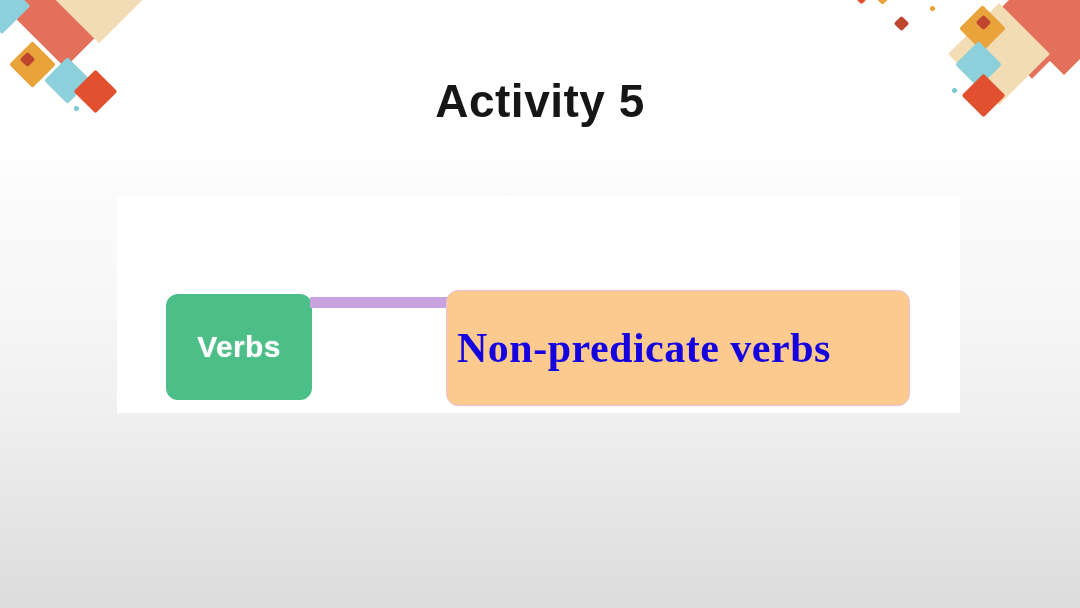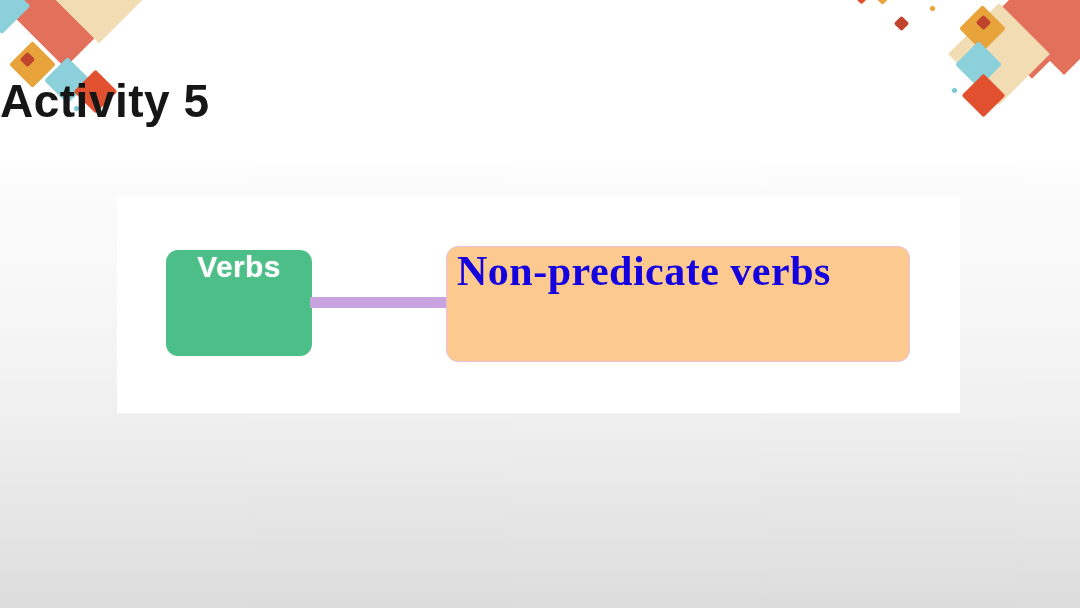--- a/index.html
+++ b/index.html
@@ -54,20 +54,21 @@
     transform: rotate(45deg);
   }
   .sq.soft { border-radius: 2px; }
 
   
   .title {
     position: absolute;
     left: 0;
     top: 74px;
     width: 1080px;
+    text-align: center;
     font-size: 46px;
     font-weight: bold;
     color: #161616;
     letter-spacing: 0.5px;
     font-family: "Liberation Sans", sans-serif;
   }
 
   
   .card {
     position: absolute;
@@ -83,21 +84,23 @@
     position: absolute;
     left: 0;
     top: 0;
     width: 843px;
     height: 217px;
   }
 
   .node {
     position: absolute;
     display: flex;
+    align-items: center;
     box-sizing: border-box;
+    margin-top: 44px;
   }
 
   .node-verbs {
     left: 49px;
     top: 54px;
     width: 146px;
     height: 106px;
     background: #4cbe87;
     border-radius: 12px;
     justify-content: center;

